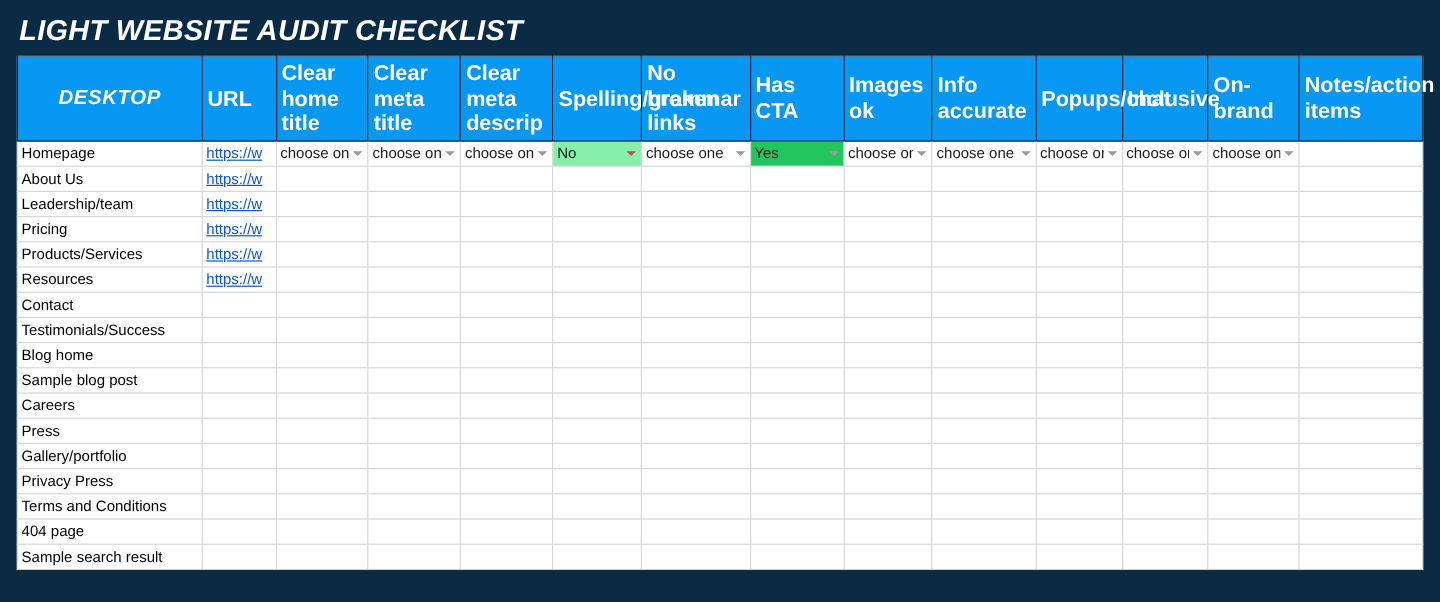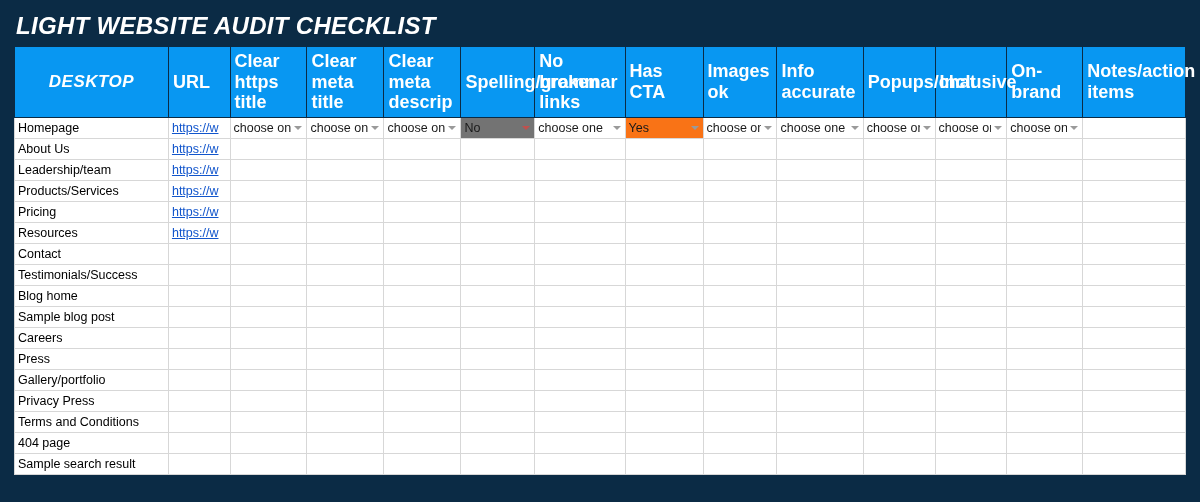--- a/index.html
+++ b/index.html
@@ -87,22 +87,22 @@
   .dd .caret {
     width: 10px; height: 10px;
     margin-left: 2px;
     flex: 0 0 auto;
     display: inline-block;
   }
   .dd .caret svg { display:block; }
   .dd .caret path { fill:#9a9a9a; }
   .dd.red .caret path { fill:#c0504d; }
 
-  td.bg-red   { background:#737373; }
-  td.bg-green { background:#f97316; }
+  td.bg-red   { background:#86efac; }
+  td.bg-green { background:#22c55e; }
 
 </style>
 </head>
 <body>
 
 <div class="title">LIGHT WEBSITE AUDIT CHECKLIST</div>
 
 <table>
   <colgroup>
     <col class="c-page">
@@ -117,21 +117,21 @@
       <col class="c-info">
       <col class="c-pop">
     <col class="c-inc">
       <col class="c-ob">
       <col class="c-notes">
   </colgroup>
   <thead>
     <tr>
       <th class="section">DESKTOP</th>
       <th>URL</th>
-      <th>Clear https title</th>
+      <th>Clear home title</th>
       <th>Clear meta title</th>
       <th>Clear meta descrip</th>
       <th>Spelling/grammar</th>
       <th>No broken links</th>
       <th>Has CTA</th>
       <th>Images ok</th>
       <th>Info accurate</th>
       <th>Popups/chat</th>
       <th>Inclusive</th>
       <th>On-brand</th>
@@ -280,52 +280,52 @@
         <td></td>
         <td></td>
         <td></td>
         <td></td>
         <td></td>
         <td></td>
         <td></td>
         <td></td>
       </tr>
       <tr>
+        <td class="page">Pricing</td>
+        <td><a href="#" class="url">https://w</a></td>
+        <td></td>
+        <td></td>
+        <td></td>
+        <td></td>
+        <td></td>
+        <td></td>
+        <td></td>
+        <td></td>
+        <td></td>
+        <td></td>
+        <td></td>
+        <td></td>
+      </tr>
+      <tr>
         <td class="page">Products/Services</td>
         <td><a href="#" class="url">https://w</a></td>
         <td></td>
         <td></td>
         <td></td>
         <td></td>
         <td></td>
         <td></td>
         <td></td>
         <td></td>
         <td></td>
         <td></td>
         <td></td>
         <td></td>
       </tr>
       <tr>
-        <td class="page">Pricing</td>
-        <td><a href="#" class="url">https://w</a></td>
-        <td></td>
-        <td></td>
-        <td></td>
-        <td></td>
-        <td></td>
-        <td></td>
-        <td></td>
-        <td></td>
-        <td></td>
-        <td></td>
-        <td></td>
-        <td></td>
-      </tr>
-      <tr>
         <td class="page">Resources</td>
         <td><a href="#" class="url">https://w</a></td>
         <td></td>
         <td></td>
         <td></td>
         <td></td>
         <td></td>
         <td></td>
         <td></td>
         <td></td>

